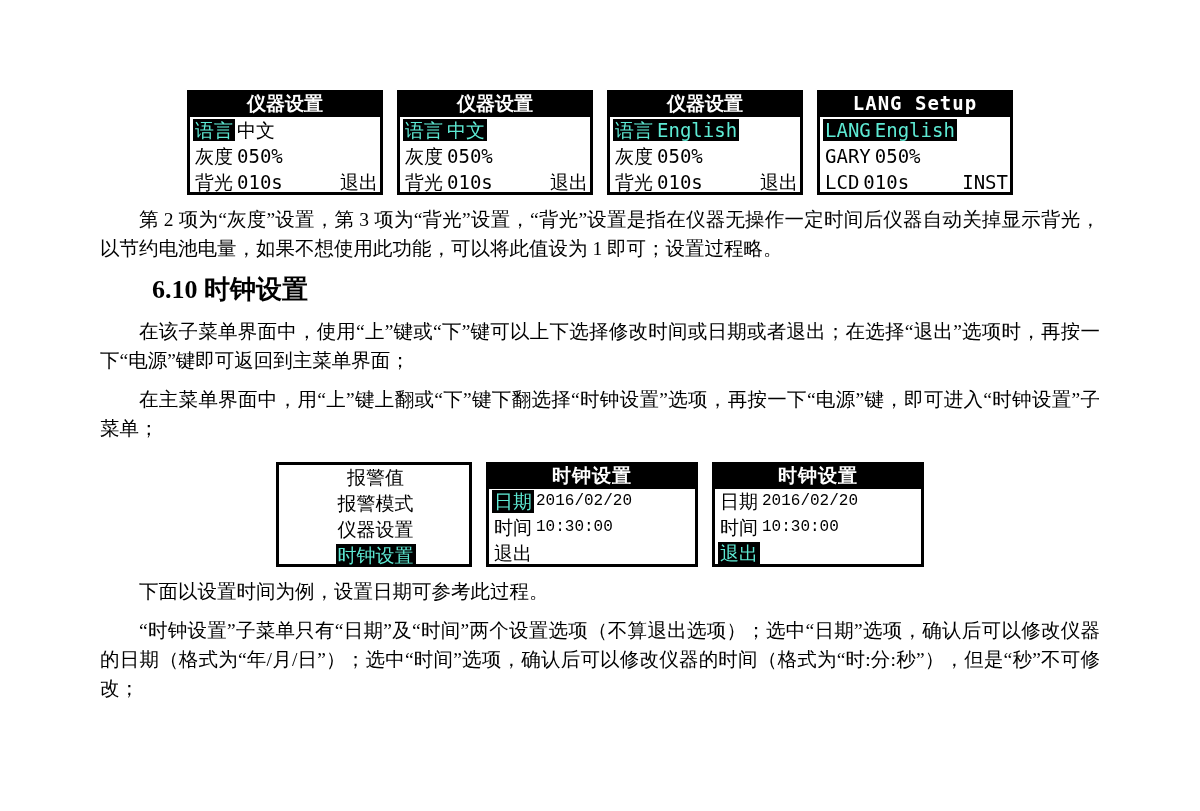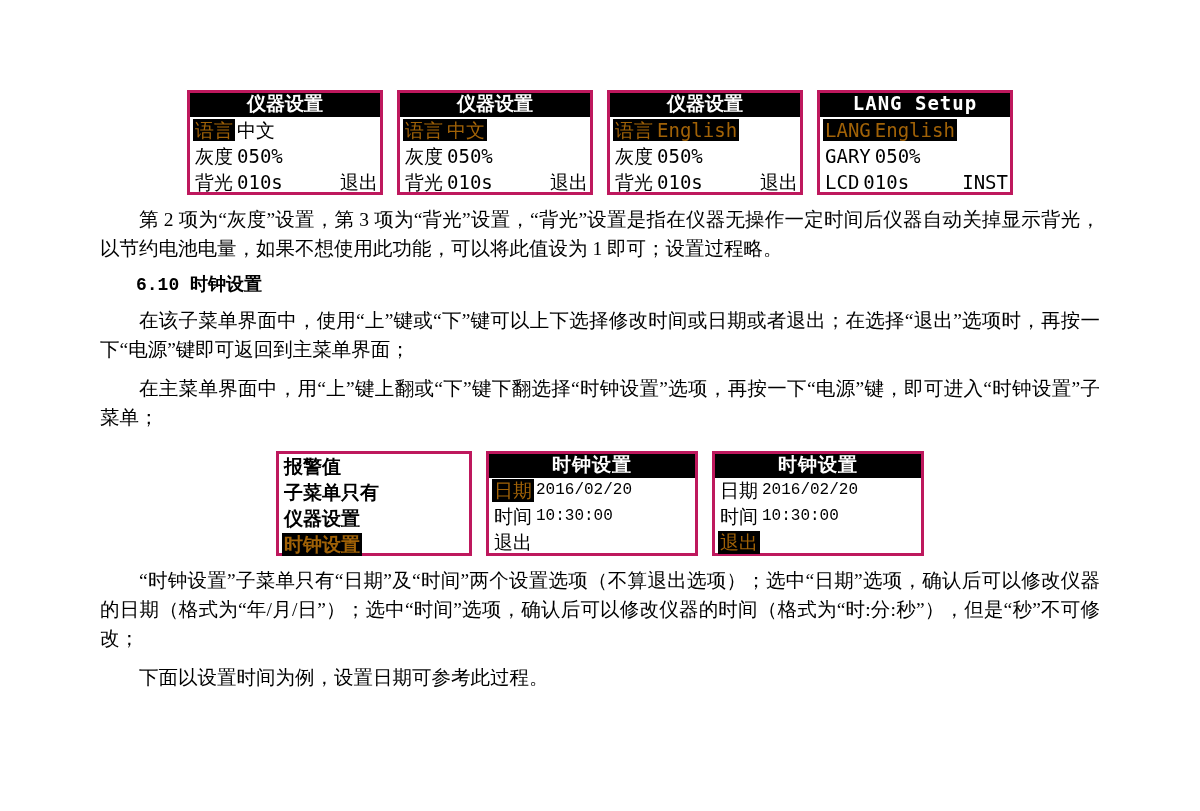--- a/index.html
+++ b/index.html
@@ -24,21 +24,21 @@
   }
 
   
   .lcd-row {
     display: flex;
     justify-content: center;
     align-items: flex-start;
     gap: 14px;
   }
   .lcd {
-    border: 3px solid #be185d;
+    border: 3px solid #000000;
     background: #fff;
     box-sizing: border-box;
     font-family: "DejaVu Sans Mono", monospace;
     padding: 0;
   }
   .lcd-title {
     background: #000;
     color: #fff;
     text-align: center;
     font-weight: bold;
@@ -49,21 +49,21 @@
     display: flex;
     align-items: center;
     line-height: 1.18;
     white-space: nowrap;
   }
   .lcd-cell {
     padding: 0 2px;
   }
   .inv {
     background: #000;
-    color: #a16207;
+    color: #5eead4;
   }
   .grow {
     flex: 1 1 auto;
   }
 
   
   .g1 {
     margin-top: 90px;
   }
   .g1 .lcd {
@@ -111,41 +111,40 @@
     height: 26px;
     padding-left: 3px;
     font-family: "DejaVu Sans", sans-serif;
   }
   .g2 .mono {
     font-family: Liberation Mono, monospace;
     font-size: 16px;
   }
   .menu-line {
     text-align: center;
-    justify-content: flex-start;
-    font-weight: bold;
+    justify-content: center;
   }
 
   
   p.para {
     font-size: 19.5px;
     line-height: 1.5;
     margin: 10px 0 0 0;
     text-align: justify;
     text-justify: inter-ideograph;
   }
   p.indent {
     text-indent: 2em;
   }
   h3.heading {
-    font-size: 18px;
+    font-size: 26px;
     font-weight: bold;
     margin: 8px 0 0 0;
     text-indent: 2em;
-    font-family: Liberation Mono, monospace;
+    font-family: Liberation Serif, serif;
   }
 </style>
 </head>
 <body>
 
 <div class="page">
 
   <div class="lcd-row g1">
 
     <div class="lcd">
@@ -227,21 +226,21 @@
   <p class="para indent">在该子菜单界面中，使用“上”键或“下”键可以上下选择修改时间或日期或者退出；在选择“退出”选项时，再按一下“电源”键即可返回到主菜单界面；</p>
   <p class="para indent">在主菜单界面中，用“上”键上翻或“下”键下翻选择“时钟设置”选项，再按一下“电源”键，即可进入“时钟设置”子菜单；</p>
 
   <div class="lcd-row g2">
 
     <div class="lcd menu">
       <div class="lcd-line menu-line">
         <span class="lcd-cell">报警值</span>
       </div>
       <div class="lcd-line menu-line">
-        <span class="lcd-cell">子菜单只有</span>
+        <span class="lcd-cell">报警模式</span>
       </div>
       <div class="lcd-line menu-line">
         <span class="lcd-cell">仪器设置</span>
       </div>
       <div class="lcd-line menu-line">
         <span class="lcd-cell inv">时钟设置</span>
       </div>
     </div>
 
     <div class="lcd clock">
@@ -269,16 +268,16 @@
         <span class="lcd-cell">时间</span>
         <span class="lcd-cell mono">10:30:00</span>
       </div>
       <div class="lcd-line">
         <span class="lcd-cell inv">退出</span>
       </div>
     </div>
 
   </div>
 
+  <p class="para indent">下面以设置时间为例，设置日期可参考此过程。</p>
   <p class="para indent">“时钟设置”子菜单只有“日期”及“时间”两个设置选项（不算退出选项）；选中“日期”选项，确认后可以修改仪器的日期（格式为“年/月/日”）；选中“时间”选项，确认后可以修改仪器的时间（格式为“时:分:秒”），但是“秒”不可修改；</p>
-  <p class="para indent">下面以设置时间为例，设置日期可参考此过程。</p>
 
 </div>
 
 </body></html>

